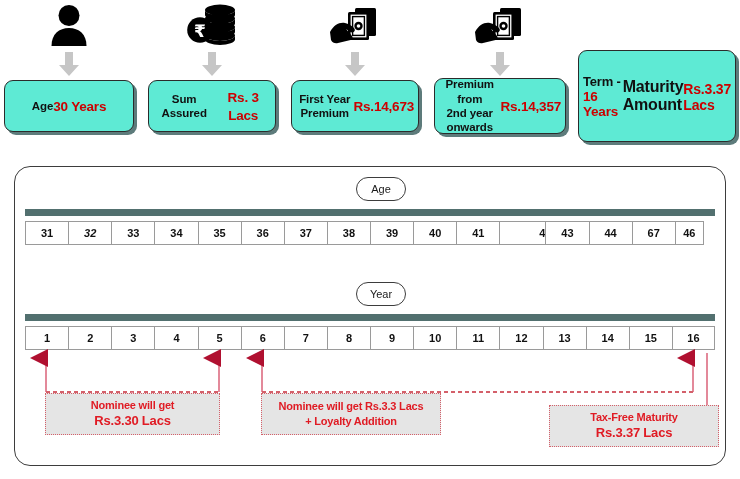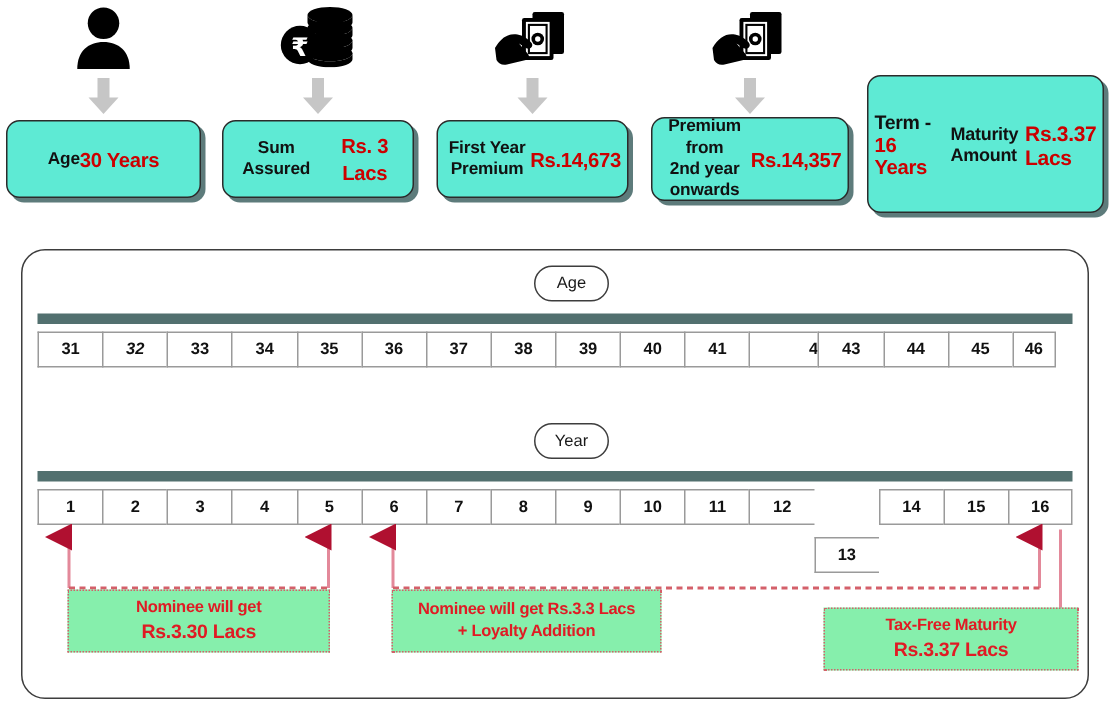--- a/index.html
+++ b/index.html
@@ -46,21 +46,21 @@
   .card .val{
     font-size:13.5px;font-weight:bold;color:#cc0000;
     line-height:1.3;text-align:center;margin-top:1px;letter-spacing:-0.2px;
   }
   .card.term{
     top:50px;height:92px;padding:8px 4px;justify-content:center;
   }
   .card.term .row1{font-size:13px;font-weight:bold;color:#111111;letter-spacing:-0.2px;}
   .card.term .row1 .red{color:#cc0000;font-size:13.5px;}
   .card.term .gap{height:12px;}
-  .card.term .row2{font-size:12px;font-weight:bold;color:#111111;letter-spacing:-0.2px;}
+  .card.term .row2{font-size:16px;font-weight:bold;color:#111111;letter-spacing:-0.2px;}
   .card.term .row3{font-size:14px;font-weight:bold;color:#cc0000;letter-spacing:-0.2px;margin-top:2px;}
 
   
   .panel{
     position:absolute;left:14px;top:166px;
     width:712px;height:300px;
     box-sizing:border-box;
     border:1.4px solid #3d3d3d;
     border-radius:16px;
     background:#ffffff;
@@ -94,21 +94,21 @@
     font-size:11px;font-weight:bold;color:#111111;
   }
   .cell:last-child{border-right:1px solid #9a9a9a;}
 
   
   .conn{position:absolute;left:0;top:0;width:712px;height:300px;pointer-events:none;}
 
   .note{
     position:absolute;box-sizing:border-box;
     border:1.4px dotted #d4606a;
-    background:#86efac;
+    background:#e5e5e5;
     display:flex;flex-direction:column;
     align-items:center;justify-content:center;
     padding:4px 6px;
   }
   .note .l1{font-size:11px;font-weight:bold;color:#e01b24;line-height:1.35;text-align:center;letter-spacing:-0.2px;}
   .note .l2{font-size:13px;font-weight:bold;color:#e01b24;line-height:1.3;text-align:center;letter-spacing:-0.2px;}
 </style>
 </head>
 <body>
 
@@ -240,42 +240,42 @@
         <div class="cell" style="width: 43.125px;">35</div>
         <div class="cell" style="width: 43.125px;">36</div>
         <div class="cell" style="width: 43.125px;">37</div>
         <div class="cell" style="width: 43.125px;">38</div>
         <div class="cell" style="width: 43.125px;">39</div>
         <div class="cell" style="width: 43.125px;">40</div>
         <div class="cell" style="width: 43.125px;">41</div>
         <div class="cell" style="width: 43.125px; padding-left: 45px;">42</div>
         <div class="cell" style="width: 43.125px;">43</div>
         <div class="cell" style="width: 43.125px;">44</div>
-        <div class="cell" style="width: 43.125px;">45</div>
+        <div class="cell" style="width: 43.125px;">67</div>
         <div class="cell" style="width: 29px;">46</div>
       </div>
 
     <div class="pill" style="left:341px;top:115px;width:50px;height:24px;">Year</div>
 
     <div class="tealbar" style="left:10px;top:147px;width:690px;"></div>
 
     <div class="scale" id="year-scale" style="left:10px;top:159px;width:690px;">
         <div class="cell" style="width: 43.125px;">1</div>
         <div class="cell" style="width: 43.125px;">2</div>
         <div class="cell" style="width: 43.125px;">3</div>
         <div class="cell" style="width: 43.125px;">4</div>
         <div class="cell" style="width: 43.125px;">5</div>
         <div class="cell" style="width: 43.125px;">6</div>
         <div class="cell" style="width: 43.125px;">7</div>
         <div class="cell" style="width: 43.125px;">8</div>
         <div class="cell" style="width: 43.125px;">9</div>
         <div class="cell" style="width: 43.125px;">10</div>
         <div class="cell" style="width: 43.125px;">11</div>
         <div class="cell" style="width: 43.125px;">12</div>
-        <div class="cell" style="width: 43.125px; margin-top: 32px;">13</div>
+        <div class="cell" style="width: 43.125px;">13</div>
         <div class="cell" style="width: 43.125px;">14</div>
         <div class="cell" style="width: 43.125px;">15</div>
         <div class="cell" style="width: 43.125px;">16</div>
       </div>
 
     <svg class="conn" viewBox="0 0 712 300">
       <defs>
         <marker id="upArrow" markerWidth="9" markerHeight="9" refX="4.5" refY="8" orient="auto">
           <path d="M4.5 0 L9 9 L0 9 Z" fill="#b01030"></path>
         </marker>

